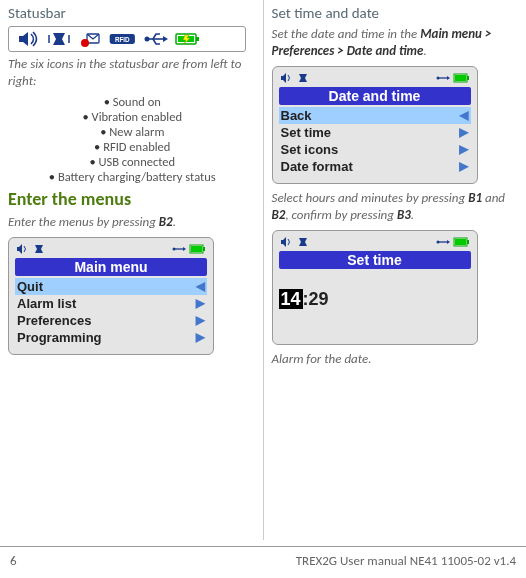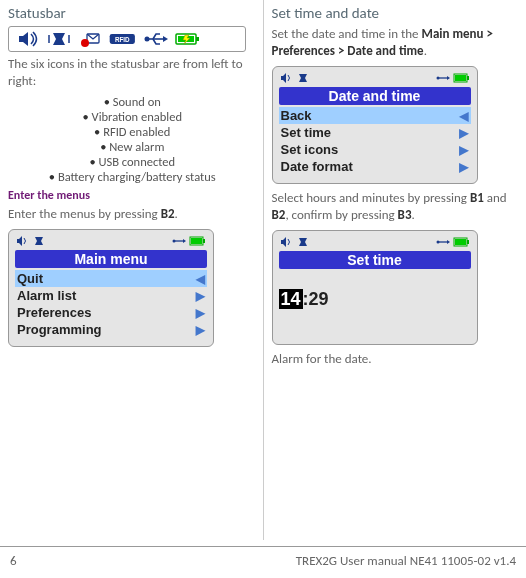--- a/index.html
+++ b/index.html
@@ -23,26 +23,26 @@
     position: relative;
   }
   .col + .col { border-left: 1px solid #ccc; }
   h3 {
     margin: 0 0 4px 0;
     font-size: 15px;
     font-weight: normal;
     color: #5a6b75;
   }
   p { margin: 4px 0; font-size: 13px; line-height: 1.3; color:#666;}
-  .body-text { color:#666; }
+  .body-text { color:#666;font-style:italic; }
   .bold { font-weight: bold; color:#333;}
   .list { margin: 4px 0 4px 4px; padding:0; font-size: 12.5px; color:#555;text-align:center;}
   .list .li { margin: 0; }
   .list .li::before { content: "• "; color:#333; }
-  .subhead { font-weight:bold; color:#701a75; font-size:12px; margin-top:2px;}
+  .subhead { font-weight:bold; color:#4d7c0f; font-size:18px; margin-top:2px;}
 
   
   .statusbar-strip {
     border:1px solid #999;
     border-radius:3px;
     background:#fff;
     width:238px;
     height:26px;
     display:flex;
     align-items:center;
@@ -77,21 +77,21 @@
     font-weight:bold;
     font-size:14px;
     text-align:center;
     border-radius:2px;
     padding:1px 0;
     margin-bottom:2px;
   }
   .row {
     display:flex;
     justify-content:space-between;
-    align-items:flex-end;
+    align-items:flex-start;
     font-family:Verdana,sans-serif;
     font-weight:bold;
     font-size:13px;
     color:#222;
     padding:1px 2px;
   }
   .row.sel { background:#9fcfff; }
   .arrow { color:#4477cc; font-size:12px; }
   .timebox {
     font-family:Verdana,sans-serif;
@@ -167,22 +167,22 @@
             <polygon points="12,6 10,11 13,11 11,15 17,9 14,9 16,6" fill="#ff0" stroke="#880" stroke-width="0.5"></polygon>
           </svg>
       </span>
     </div>
 
     <p class="body-text">The six icons in the statusbar are from left to right:</p>
 
     <div class="list">
       <div class="li">Sound on</div>
       <div class="li">Vibration enabled</div>
+      <div class="li">New alarm</div>
       <div class="li">RFID enabled</div>
-      <div class="li">New alarm</div>
       <div class="li">USB connected</div>
       <div class="li">Battery charging/battery status</div>
     </div>
 
     <div class="subhead">Enter the menus</div>
     <p class="body-text">
       <span>Enter the menus by pressing </span><span class="bold">B2</span><span>.</span>
     </p>
 
     <div class="screen">

